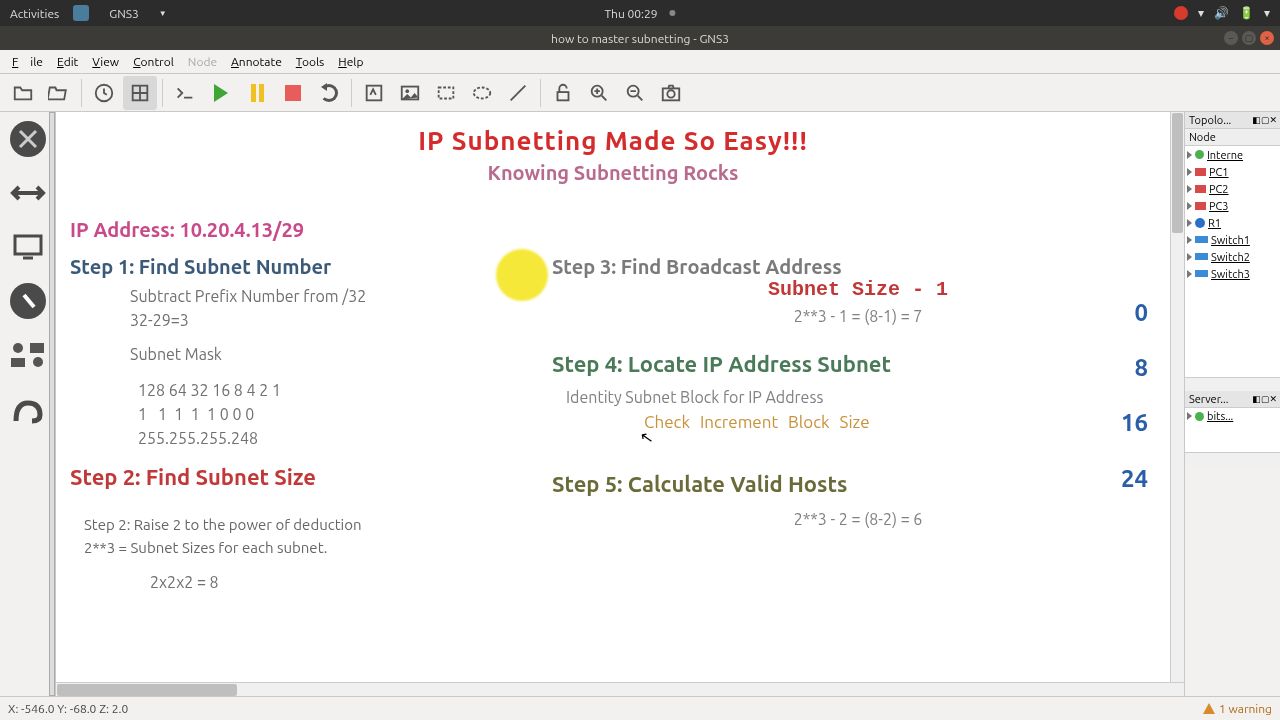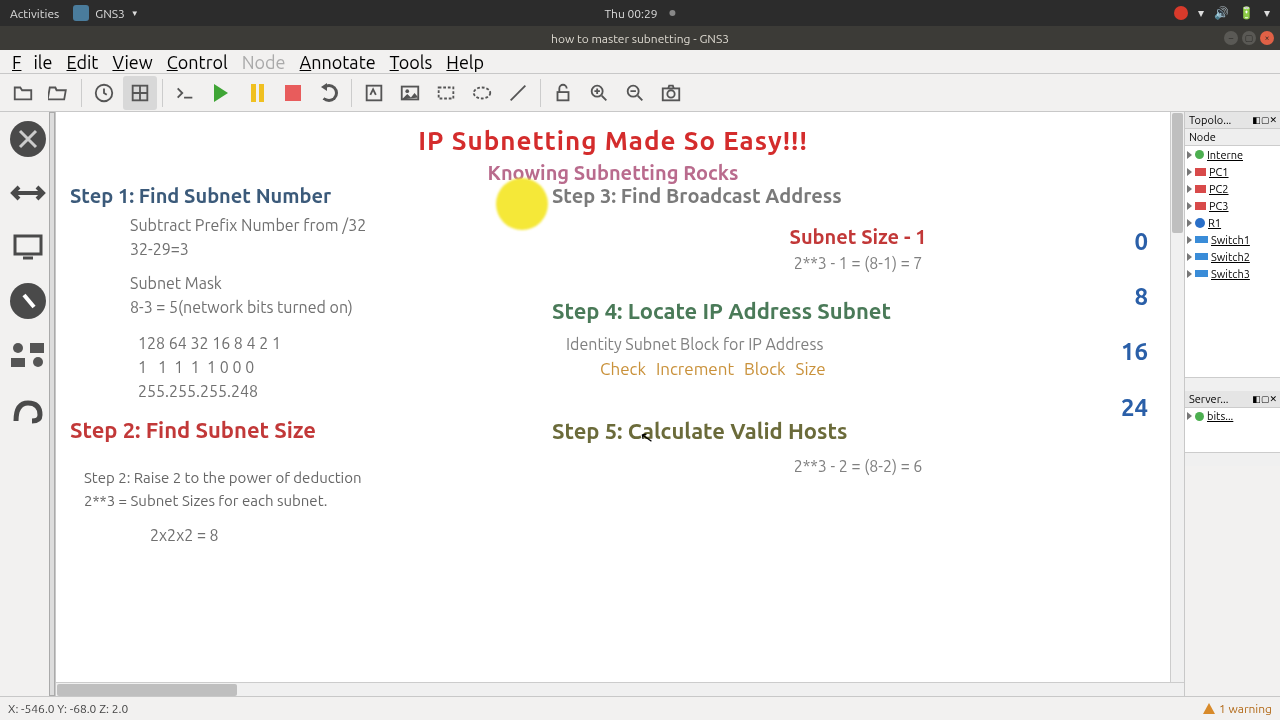--- a/index.html
+++ b/index.html
@@ -14,21 +14,21 @@
 .recdot { width: 14px; height: 14px; border-radius: 50%; background: #d83a2b; }
 .app-icon { width: 16px; height: 16px; background: #4a7c9c; border-radius: 3px; display:inline-block; }
 
 
 .titlebar { height: 24px; background: #3c3b37; color: #dfdbd2; display: flex; align-items: center; justify-content: center; font-size: 12px; position: relative; }
 .winbtns { position: absolute; right: 6px; display: flex; gap: 4px; }
 .winbtn { width: 14px; height: 14px; border-radius: 50%; background: #5a5955; font-size:9px; color:#2c2b28; display:flex;align-items:center;justify-content:center; }
 .winbtn.close { background: #e06146; }
 
 
-.menubar { height: 24px; background: #f2f1f0; border-bottom: 1px solid #c8c8c8; display: flex; align-items: center; padding: 0 6px; font-size: 18px; gap: 2px; }
+.menubar { height: 24px; background: #f2f1f0; border-bottom: 1px solid #c8c8c8; display: flex; align-items: center; padding: 0 6px; font-size: 12px; gap: 2px; }
 .menubar span { padding: 2px 6px; cursor: default; }
 .menubar span.dis { color: #aaa; }
 .menubar span u { text-decoration: underline; }
 
 
 .toolbar { height: 38px; background: #f2f1f0; border-bottom: 1px solid #c8c8c8; display: flex; align-items: center; padding: 0 6px; gap: 2px; }
 .tb-btn { width: 34px; height: 34px; display: flex; align-items: center; justify-content: center; border-radius: 3px; }
 .tb-sep { width: 1px; height: 28px; background: #ccc; margin: 0 3px; }
 .play-tri { width:0; height:0; border-left:14px solid #3fa535; border-top:9px solid transparent; border-bottom:9px solid transparent; }
 .pause-bars { display:flex; gap:3px; }
@@ -66,24 +66,24 @@
 
 .step-blue { color:#3b5a7a; font-weight:bold; font-size:20px; margin-bottom:6px; }
 .step-green { color:#4a7a58; font-weight:bold; font-size:22px; margin-bottom:8px; }
 .step-red { color:#c23838; font-weight:bold; font-size:22px; margin:14px 0 8px 0; }
 .step-gray { color:#7a7a7a; font-weight:bold; font-size:20px; }
 .step-olive { color:#6b6b3a; font-weight:bold; font-size:22px; margin-top:40px; }
 
 .mono-gray { color:#707070; font-size:16px; line-height:1.5; padding-left:60px; }
 .mono-gray2 { color:#707070; font-size:16px; line-height:1.5; padding-left:68px; }
 .mono-small { color:#666; font-size:15px; padding-left:14px; line-height:1.55; }
-.sub-red { color:#c23838; font-weight:bold; font-size:20px; text-align:center; margin-top:18px; }
+.sub-red { color:#c23838; font-weight:bold; font-size:20px; text-align:center; margin-top:0;font-family:Liberation Mono, monospace; }
 .formula { color:#808080; font-size:16px; text-align:center; margin-top:6px; }
 .id-line { color:#808080; font-size:16px; margin:12px 0 6px 14px; }
-.check-line { color:#c9913a; font-size:17px; margin-left:48px; word-spacing:6px; }
+.check-line { color:#c9913a; font-size:17px; margin-left:92px; word-spacing:6px; }
 
 .yellow-circ { position:absolute; width:52px; height:52px; background:#f5e838; border-radius:50%; left:-36px; top:-6px; filter:blur(1px); }
 
 .big-nums { position:absolute; right:16px; top:30px; color:#2a5fa8; font-size:24px; font-weight:bold; line-height:2.3; text-align:right; }
 
 
 .rightpanel { width: 96px; background:#f2f1f0; border-left:1px solid #c8c8c8; display:flex; flex-direction:column; }
 .panel-head { font-size:11px; padding:2px 4px; background:#e5e5e5; border-bottom:1px solid #ccc; display:flex; align-items:center; }
 .panel-head .dots { margin-left:auto; font-size:9px; letter-spacing:-1px; }
 .panel-body { flex:1; font-size:11px; overflow:hidden; background:#fff; }
@@ -106,21 +106,21 @@
 
 svg.ico { width:22px; height:22px; stroke:#555; stroke-width:2; fill:none; }
 svg.ico.fill { fill:#555; stroke:none; }
 </style>
 </head>
 <body>
 
 <div class="sysbar">
   <div class="left">
     <span>Activities</span>
-    <span style="display:flex;align-items:center;gap:6px;">
+    <span style="display:flex;align-items:center;gap:20px;">
       <span class="app-icon"></span>
       <span>GNS3</span>
       <span style="font-size:8px;">▼</span>
     </span>
   </div>
   <div class="center">
     <span>Thu 00:29</span>
     <span class="sysdot" style="background:#888;width:6px;height:6px;"></span>
   </div>
   <div class="right">
@@ -293,28 +293,28 @@
       </div>
     <div class="dropdown-thin"></div>
   </div>
 
   <div class="canvas-wrap">
     <div class="canvas">
 
       <div class="title-red">IP Subnetting Made So Easy!!!</div>
       <div class="title-pink">Knowing Subnetting Rocks</div>
 
+      <div class="ip-line">IP Address: 10.20.4.13/29</div>
 
       <div class="cols">
         <div class="lcol">
           <div class="step-blue">Step 1: Find Subnet Number</div>
           <div class="mono-gray">Subtract Prefix Number from /32</div>
           <div class="mono-gray">32-29=3</div>
           <div class="mono-gray" style="margin-top:10px;">Subnet Mask</div>
-          <div class="mono-gray">8-3 = 5(network bits turned on)</div>
           <div class="mono-gray2" style="margin-top:12px; white-space:pre;">128 64 32 16 8 4 2 1</div>
           <div class="mono-gray2" style="white-space:pre;">1   1  1  1  1 0 0 0</div>
           <div class="mono-gray2">255.255.255.248</div>
 
           <div class="step-red">Step 2: Find Subnet Size</div>
           <div class="mono-small" style="margin-top:24px;">Step 2: Raise 2 to the power of deduction</div>
           <div class="mono-small">2**3 = Subnet Sizes for each subnet.</div>
           <div class="mono-gray" style="padding-left:80px; margin-top:10px;">2x2x2 = 8</div>
         </div>
 

